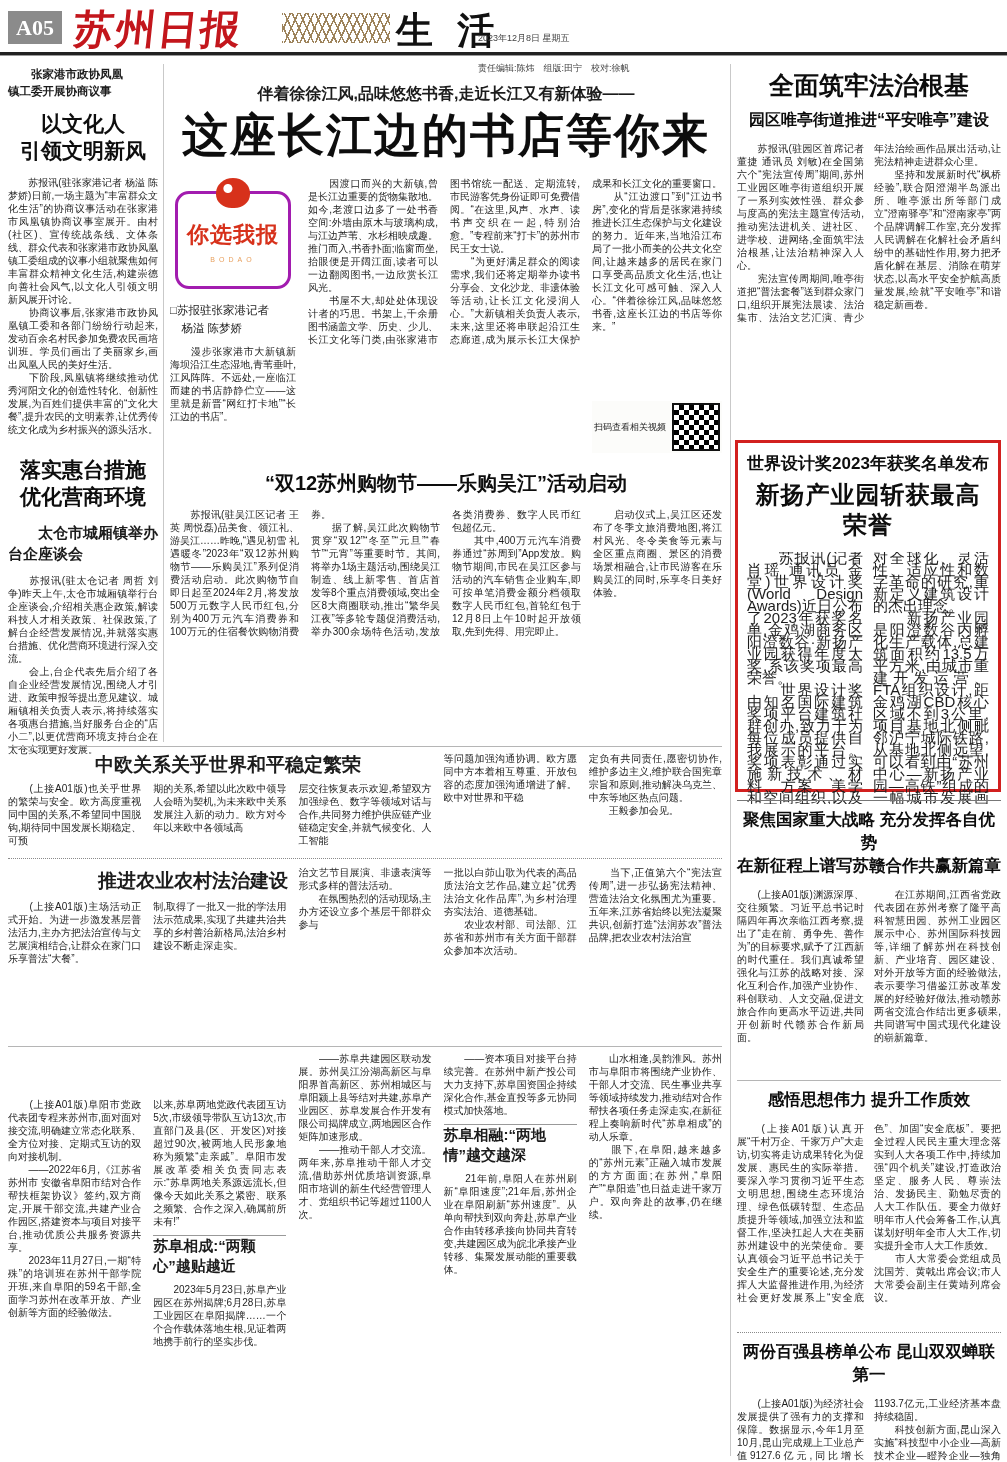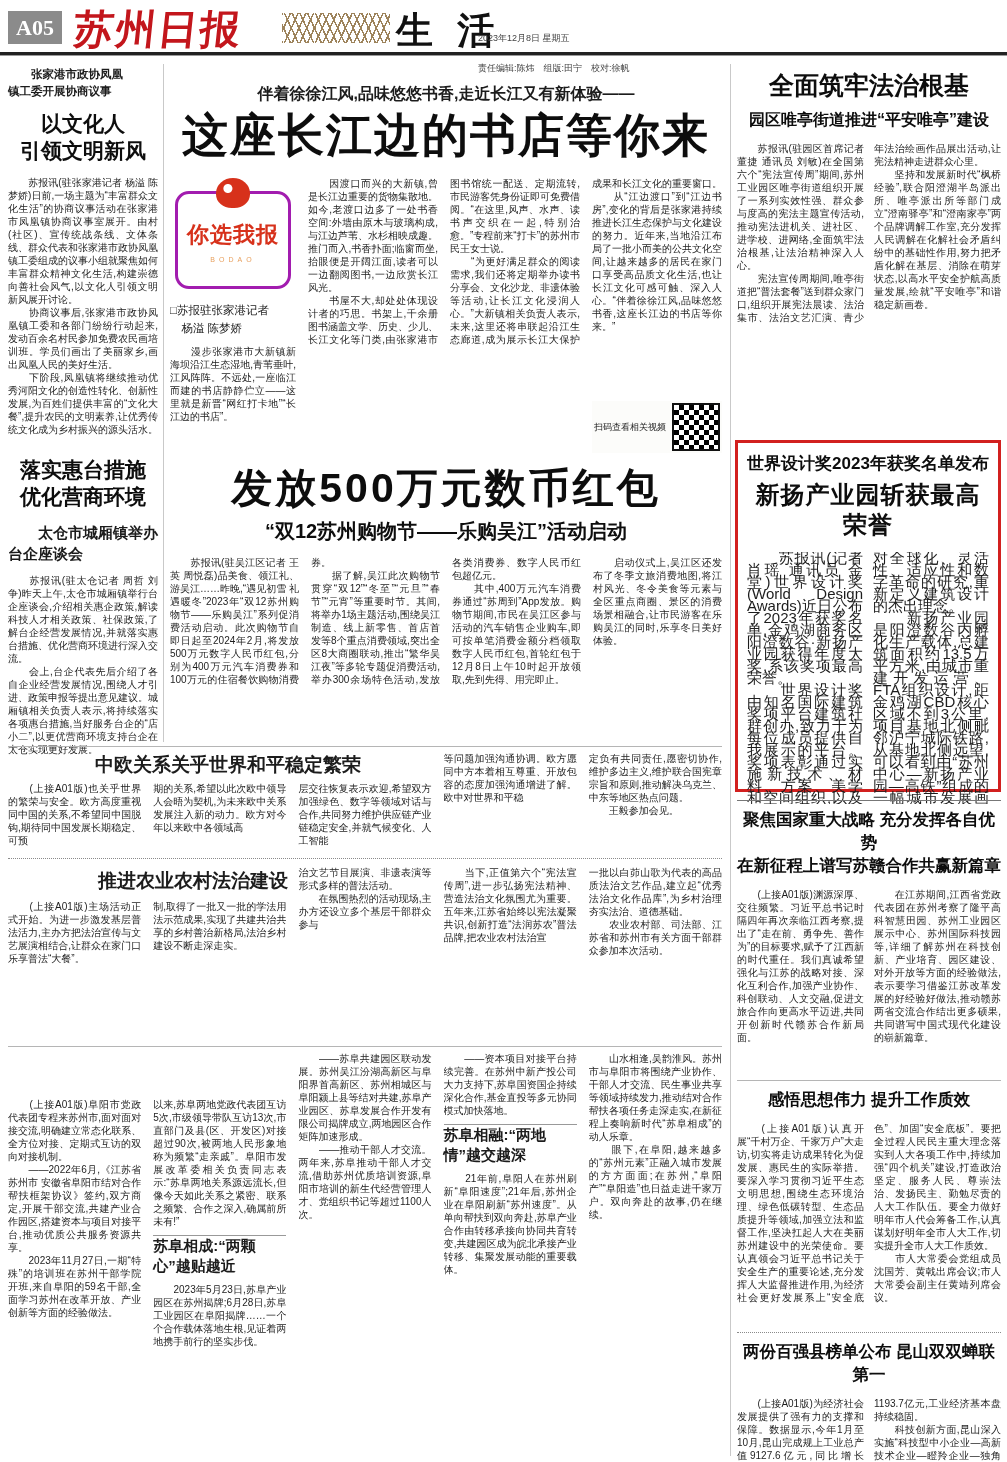--- a/index.html
+++ b/index.html
@@ -130,21 +130,20 @@
 　　“为更好满足群众的阅读需求,我们还将定期举办读书分享会、文化沙龙、非遗体验等活动,让长江文化浸润人心。”大新镇相关负责人表示,未来,这里还将串联起沿江生态廊道,成为展示长江大保护成果和长江文化的重要窗口。
 　　从“江边渡口”到“江边书房”,变化的背后是张家港持续推进长江生态保护与文化建设的努力。近年来,当地沿江布局了一批小而美的公共文化空间,让越来越多的居民在家门口享受高品质文化生活,也让长江文化可感可触、深入人心。“伴着徐徐江风,品味悠悠书香,这座长江边的书店等你来。”</div>
       <div class="qr-wrap">
         <span class="qr-caption">扫码查看相关视频</span>
         <div class="qr"></div>
       </div>
     </div>
   </div>
 
   <div class="shubao">
-    <div class="hl sb-headline">发放500万元数币红包</div>
     <div class="hl sb-sub">“双12苏州购物节——乐购吴江”活动启动</div>
     <div class="sb-body t">　　苏报讯(驻吴江区记者 王英 周悦磊)品美食、领江礼、游吴江……昨晚,“遇见初雪 礼遇暖冬”2023年“双12苏州购物节——乐购吴江”系列促消费活动启动。此次购物节自即日起至2024年2月,将发放500万元数字人民币红包,分别为400万元汽车消费券和100万元的住宿餐饮购物消费券。
 　　据了解,吴江此次购物节贯穿“双12”“冬至”“元旦”“春节”“元宵”等重要时节。其间,将举办1场主题活动,围绕吴江制造、线上新零售、首店首发等8个重点消费领域,突出全区8大商圈联动,推出“繁华吴江夜”等多轮专题促消费活动,举办300余场特色活动,发放各类消费券、数字人民币红包超亿元。
 　　其中,400万元汽车消费券通过“苏周到”App发放。购物节期间,市民在吴江区参与活动的汽车销售企业购车,即可按单笔消费金额分档领取数字人民币红包,首轮红包于12月8日上午10时起开放领取,先到先得、用完即止。
 　　启动仪式上,吴江区还发布了冬季文旅消费地图,将江村风光、冬令美食等元素与全区重点商圈、景区的消费场景相融合,让市民游客在乐购吴江的同时,乐享冬日美好体验。</div>
   </div>
 
   <div class="hrule" style="left:8px;top:746px;width:714px;"></div>
 
   <div class="band" style="top:752px;height:100px;">
@@ -161,23 +160,23 @@
 
   <div class="dotrule" style="left:8px;top:858px;width:714px;"></div>
 
   <div class="band" style="top:866px;height:176px;">
     <div class="band-headline" style="left:45px;top:2px;width:280px;font-size:19px;">推进农业农村法治建设</div>
     <div class="band-cols">
       <div class="bcol t" style="padding-top:34px;">　　(上接A01版)主场活动正式开始。为进一步激发基层普法活力,主办方把法治宣传与文艺展演相结合,让群众在家门口乐享普法“大餐”。</div>
       <div class="bcol t" style="padding-top:34px;">制,取得了一批又一批的学法用法示范成果,实现了共建共治共享的乡村善治新格局,法治乡村建设不断走深走实。</div>
       <div class="bcol t">治文艺节目展演、非遗表演等形式多样的普法活动。
 　　在氛围热烈的活动现场,主办方还设立多个基层干部群众参与</div>
-      <div class="bcol t">　　当下,正值第六个“宪法宣传周”,进一步弘扬宪法精神、营造法治文化氛围尤为重要。五年来,江苏省始终以宪法凝聚共识,创新打造“法润苏农”普法品牌,把农业农村法治宣</div>
       <div class="bcol t">一批以白茆山歌为代表的高品质法治文艺作品,建立起“优秀法治文化作品库”,为乡村治理夯实法治、道德基础。
 　　农业农村部、司法部、江苏省和苏州市有关方面干部群众参加本次活动。</div>
+      <div class="bcol t">　　当下,正值第六个“宪法宣传周”,进一步弘扬宪法精神、营造法治文化氛围尤为重要。五年来,江苏省始终以宪法凝聚共识,创新打造“法润苏农”普法品牌,把农业农村法治宣</div>
     </div>
   </div>
 
   <div class="hrule" style="left:8px;top:1046px;width:714px;"></div>
 
   <div class="band" style="top:1052px;height:410px;">
     <div class="band-cols">
       <div class="bcol t" style="padding-top:46px;">　　(上接A01版)阜阳市党政代表团专程来苏州市,面对面对接交流,明确建立常态化联系、全方位对接、定期式互访的双向对接机制。
 　　——2022年6月,《江苏省苏州市 安徽省阜阳市结对合作帮扶框架协议》签约,双方商定,开展干部交流,共建产业合作园区,搭建资本与项目对接平台,推动优质公共服务资源共享。
 　　2023年11月27日,一期“特殊”的培训班在苏州干部学院开班,来自阜阳的59名干部,全面学习苏州在改革开放、产业创新等方面的经验做法。</div>

